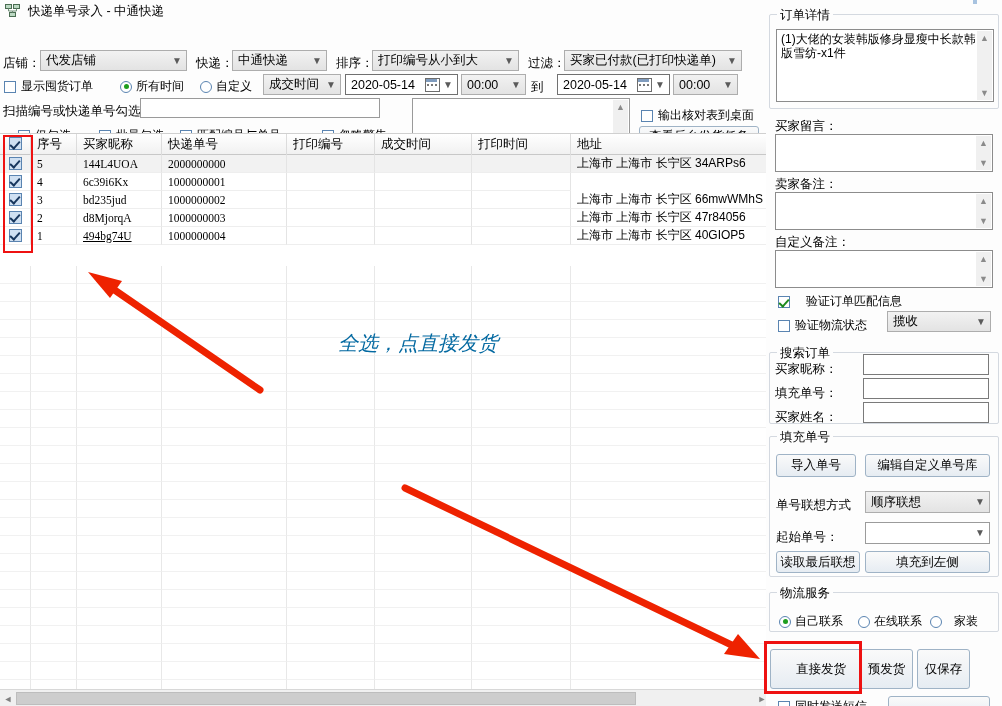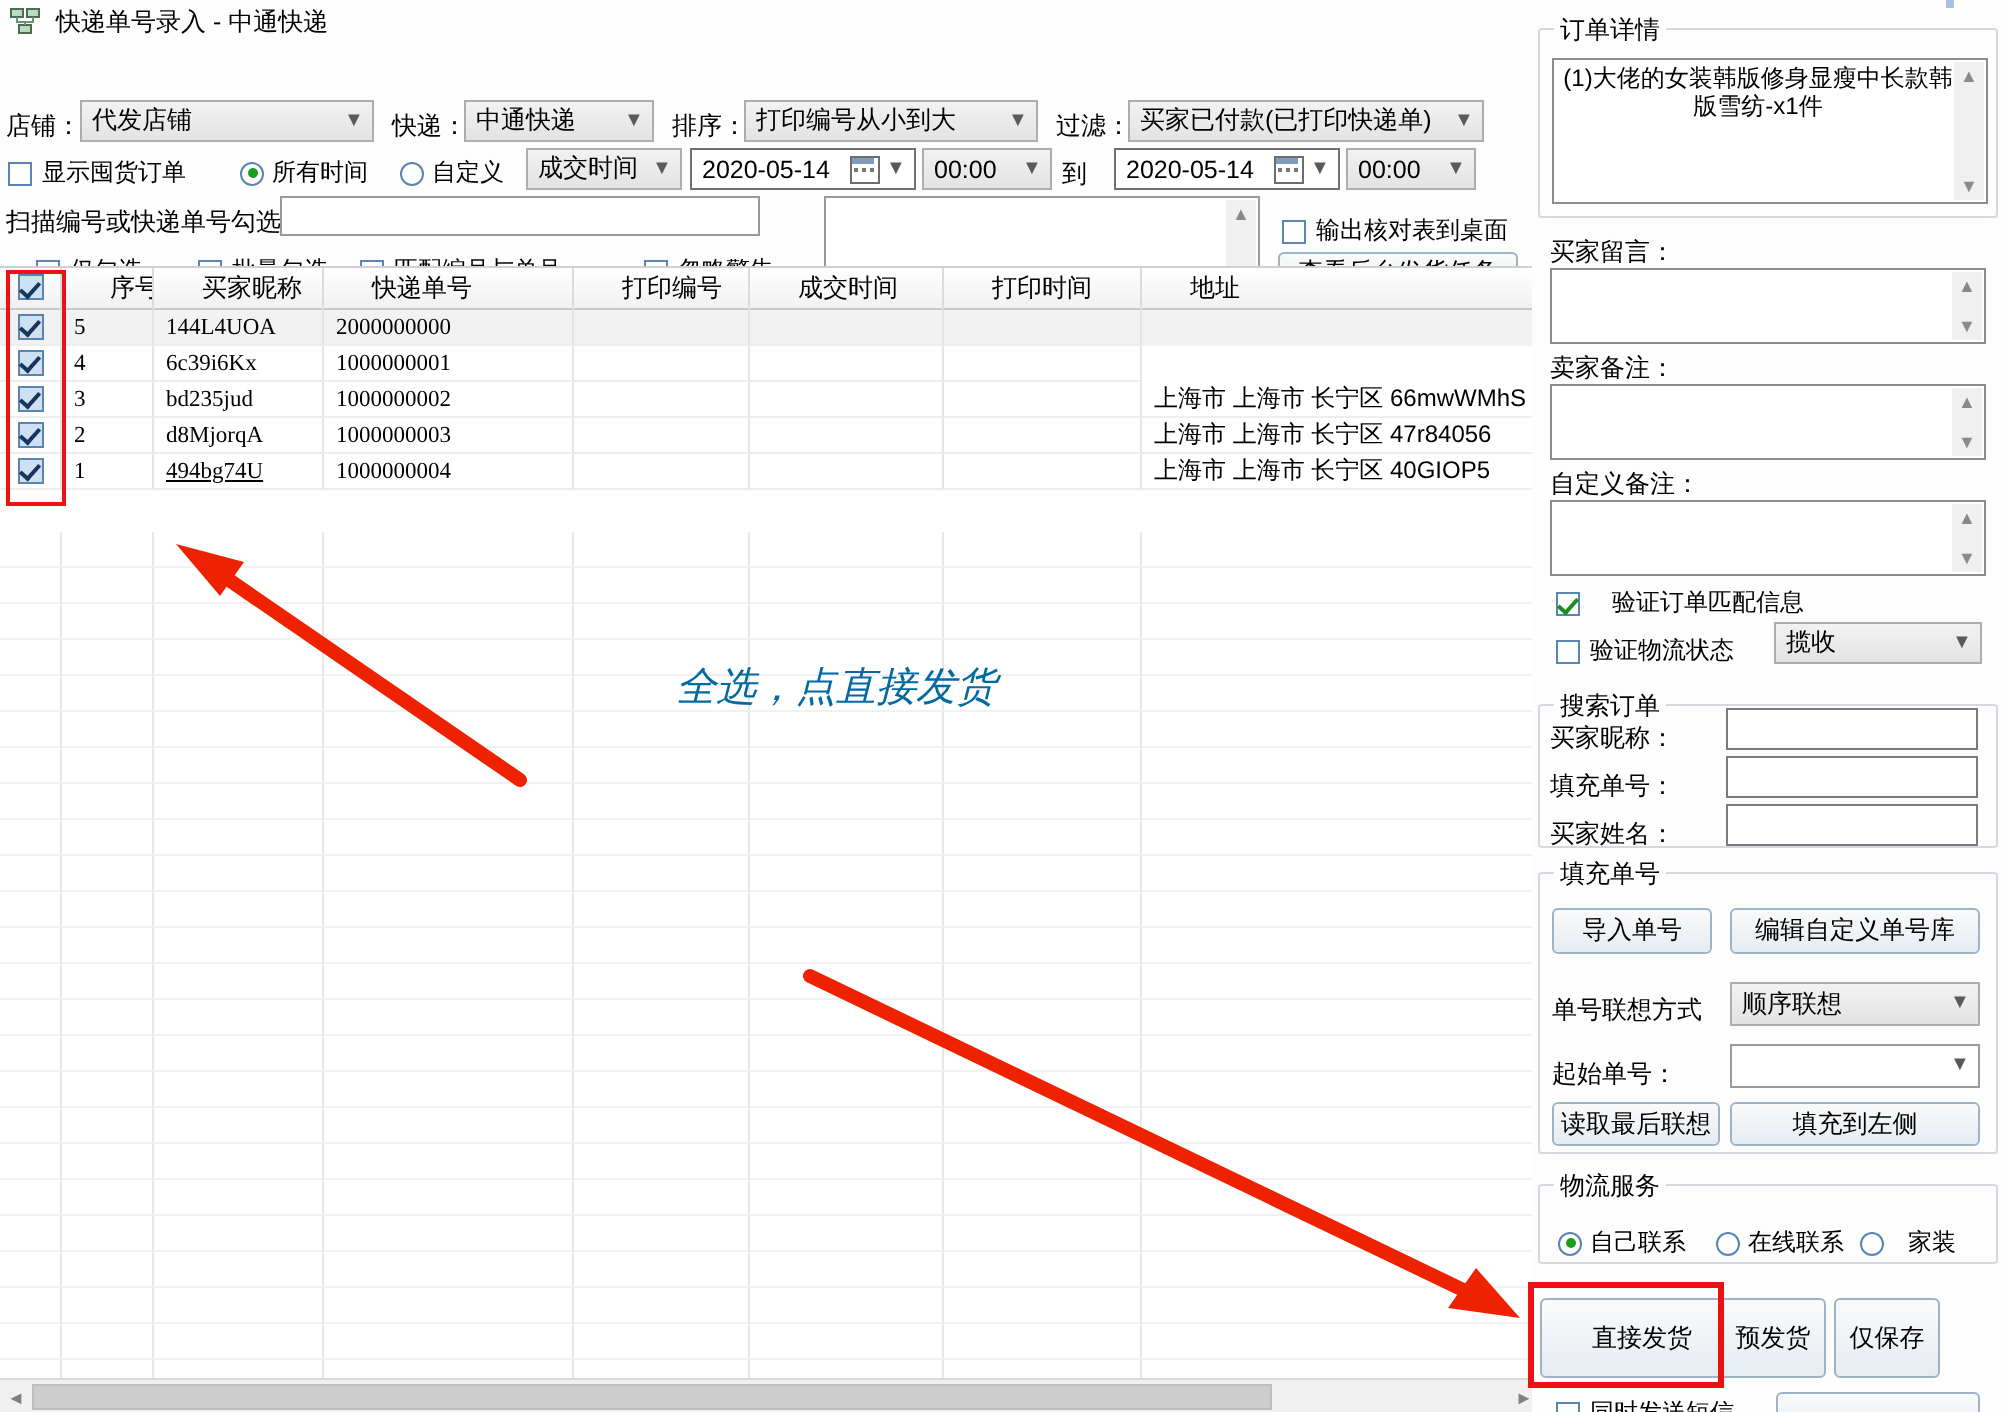--- a/index.html
+++ b/index.html
@@ -106,21 +106,21 @@
   .grid-head {
     position: absolute; left: 0; top: 0; width: 770px; height: 21px;
     background: linear-gradient(#ffffff, #f1f1f1);
     border-bottom: 1px solid #c8c8c8;
     display: flex; box-sizing: border-box;
   }
   .grid-head .hc {
     box-sizing: border-box;
     border-right: 1px solid #dcdcdc;
     display: flex; align-items: center;
-    padding-left: 24px;
+    padding-left: 6px;
     font-size: 12.5px; color: #000;
     height: 21px; overflow: hidden; white-space: nowrap;
   }
   .grid-body { position: absolute; left: 0; top: 21px; width: 770px; bottom: 0; }
   .grow { display: flex; height: 18px; box-sizing: border-box; }
   .grow.alt { background: #f2f2f2; }
   .grow .gc {
     box-sizing: border-box;
     border-right: 1px solid #e4e4e4;
     border-bottom: 1px solid #eeeeee;
@@ -163,21 +163,20 @@
   .hscroll .harr { width: 16px; text-align: center; font-size: 9px; color: #808080; }
   .hthumb { height: 13px; background: #cdcdcd; border: 1px solid #bdbdbd; box-sizing: border-box; }
 
   
   #right { position: absolute; left: 766px; top: 4px; width: 236px; height: 702px; background: #fdfdfd; }
   .group {
     position: absolute;
     border: 1px solid #d4d9e0;
     border-radius: 2px;
     box-sizing: border-box;
-    text-align: center;
   }
   .group > .gtitle {
     position: absolute; top: -8px; left: 7px;
     background: #fdfdfd; padding: 0 3px;
     font-size: 12.5px; color: #000; white-space: nowrap;
   }
   .memo {
     box-sizing: border-box; background: #fff; border: 1px solid #8c8c8c;
     position: absolute; overflow: hidden;
   }
@@ -363,20 +362,21 @@
     <div class="grid-body">
 
       <div class="grow alt">
         <div class="gc" style="width:31px;"></div>
         <div class="gc" style="width:46px;">5</div>
         <div class="gc" style="width:85px;">144L4UOA</div>
         <div class="gc" style="width:125px;">2000000000</div>
         <div class="gc" style="width:88px;"></div>
         <div class="gc" style="width:97px;"></div>
         <div class="gc" style="width:99px;"></div>
+        <div class="gc cjk" style="width:199px;">上海市 上海市 长宁区 34ARPs6</div>
       </div>
 
       <div class="grow">
         <div class="gc" style="width:31px;"></div>
         <div class="gc" style="width:46px;">4</div>
         <div class="gc" style="width:85px;">6c39i6Kx</div>
         <div class="gc" style="width:125px;">1000000001</div>
         <div class="gc" style="width:88px;"></div>
         <div class="gc" style="width:97px;"></div>
         <div class="gc" style="width:99px;"></div>

